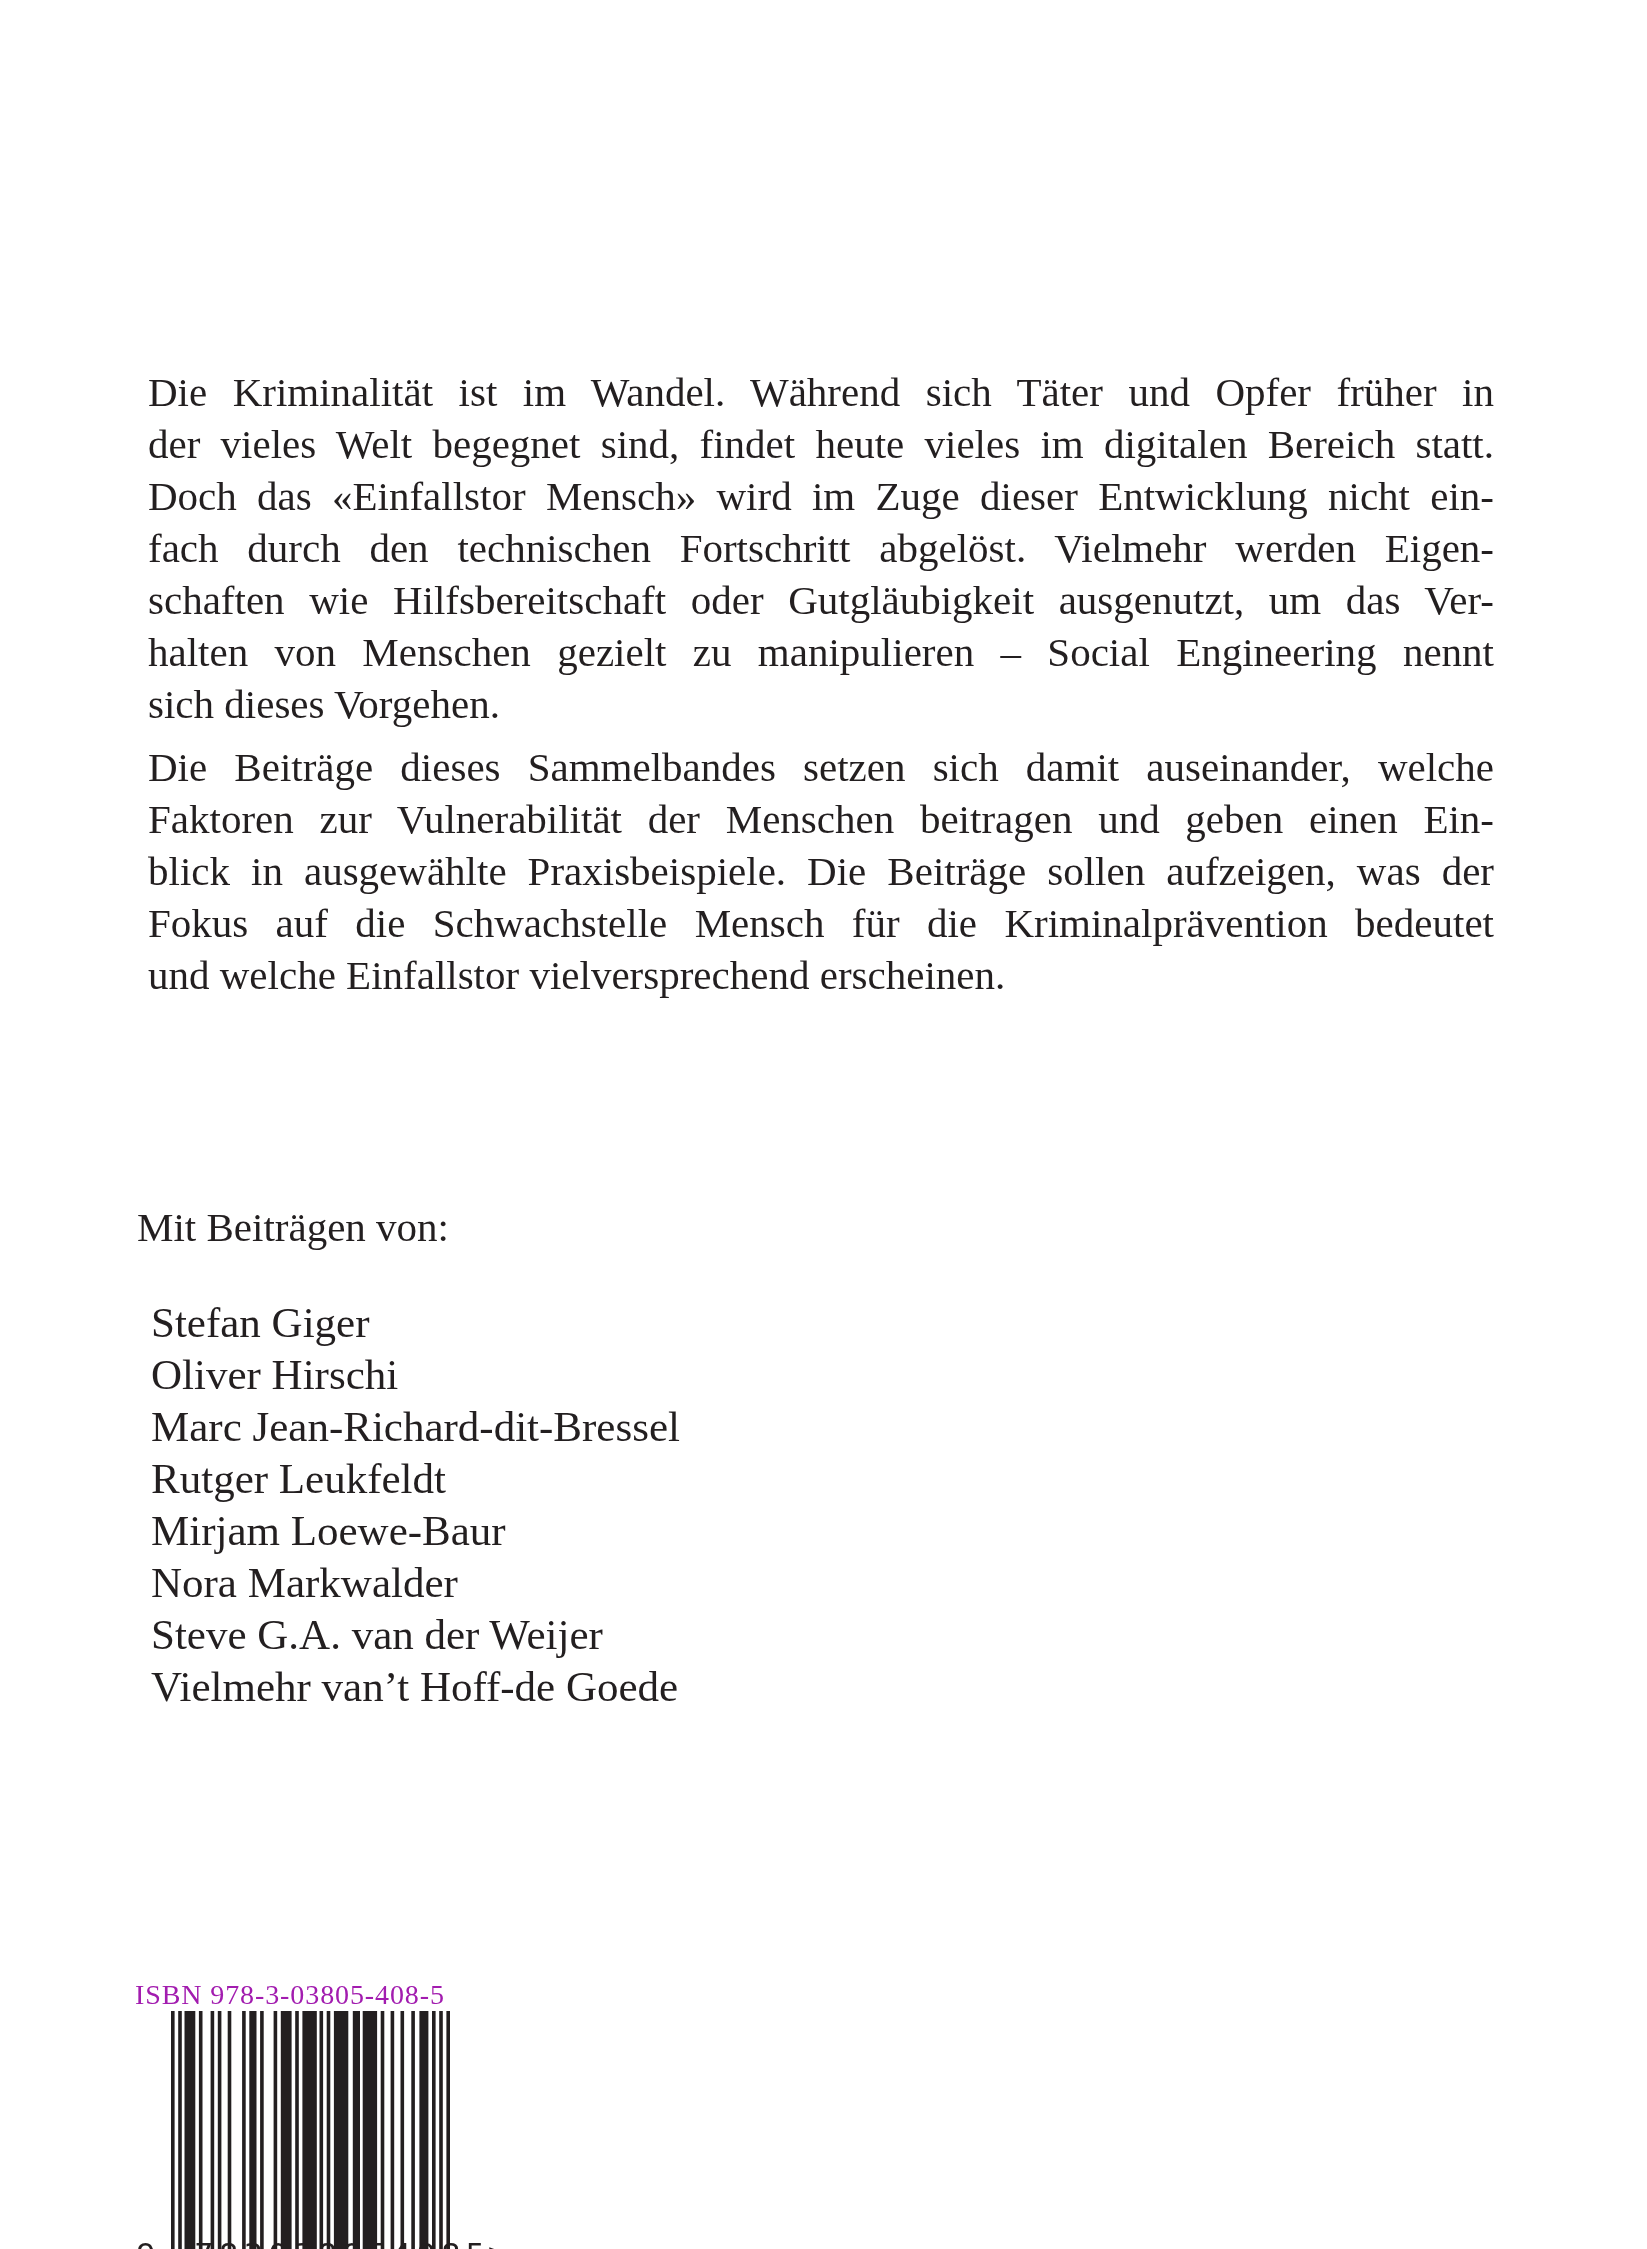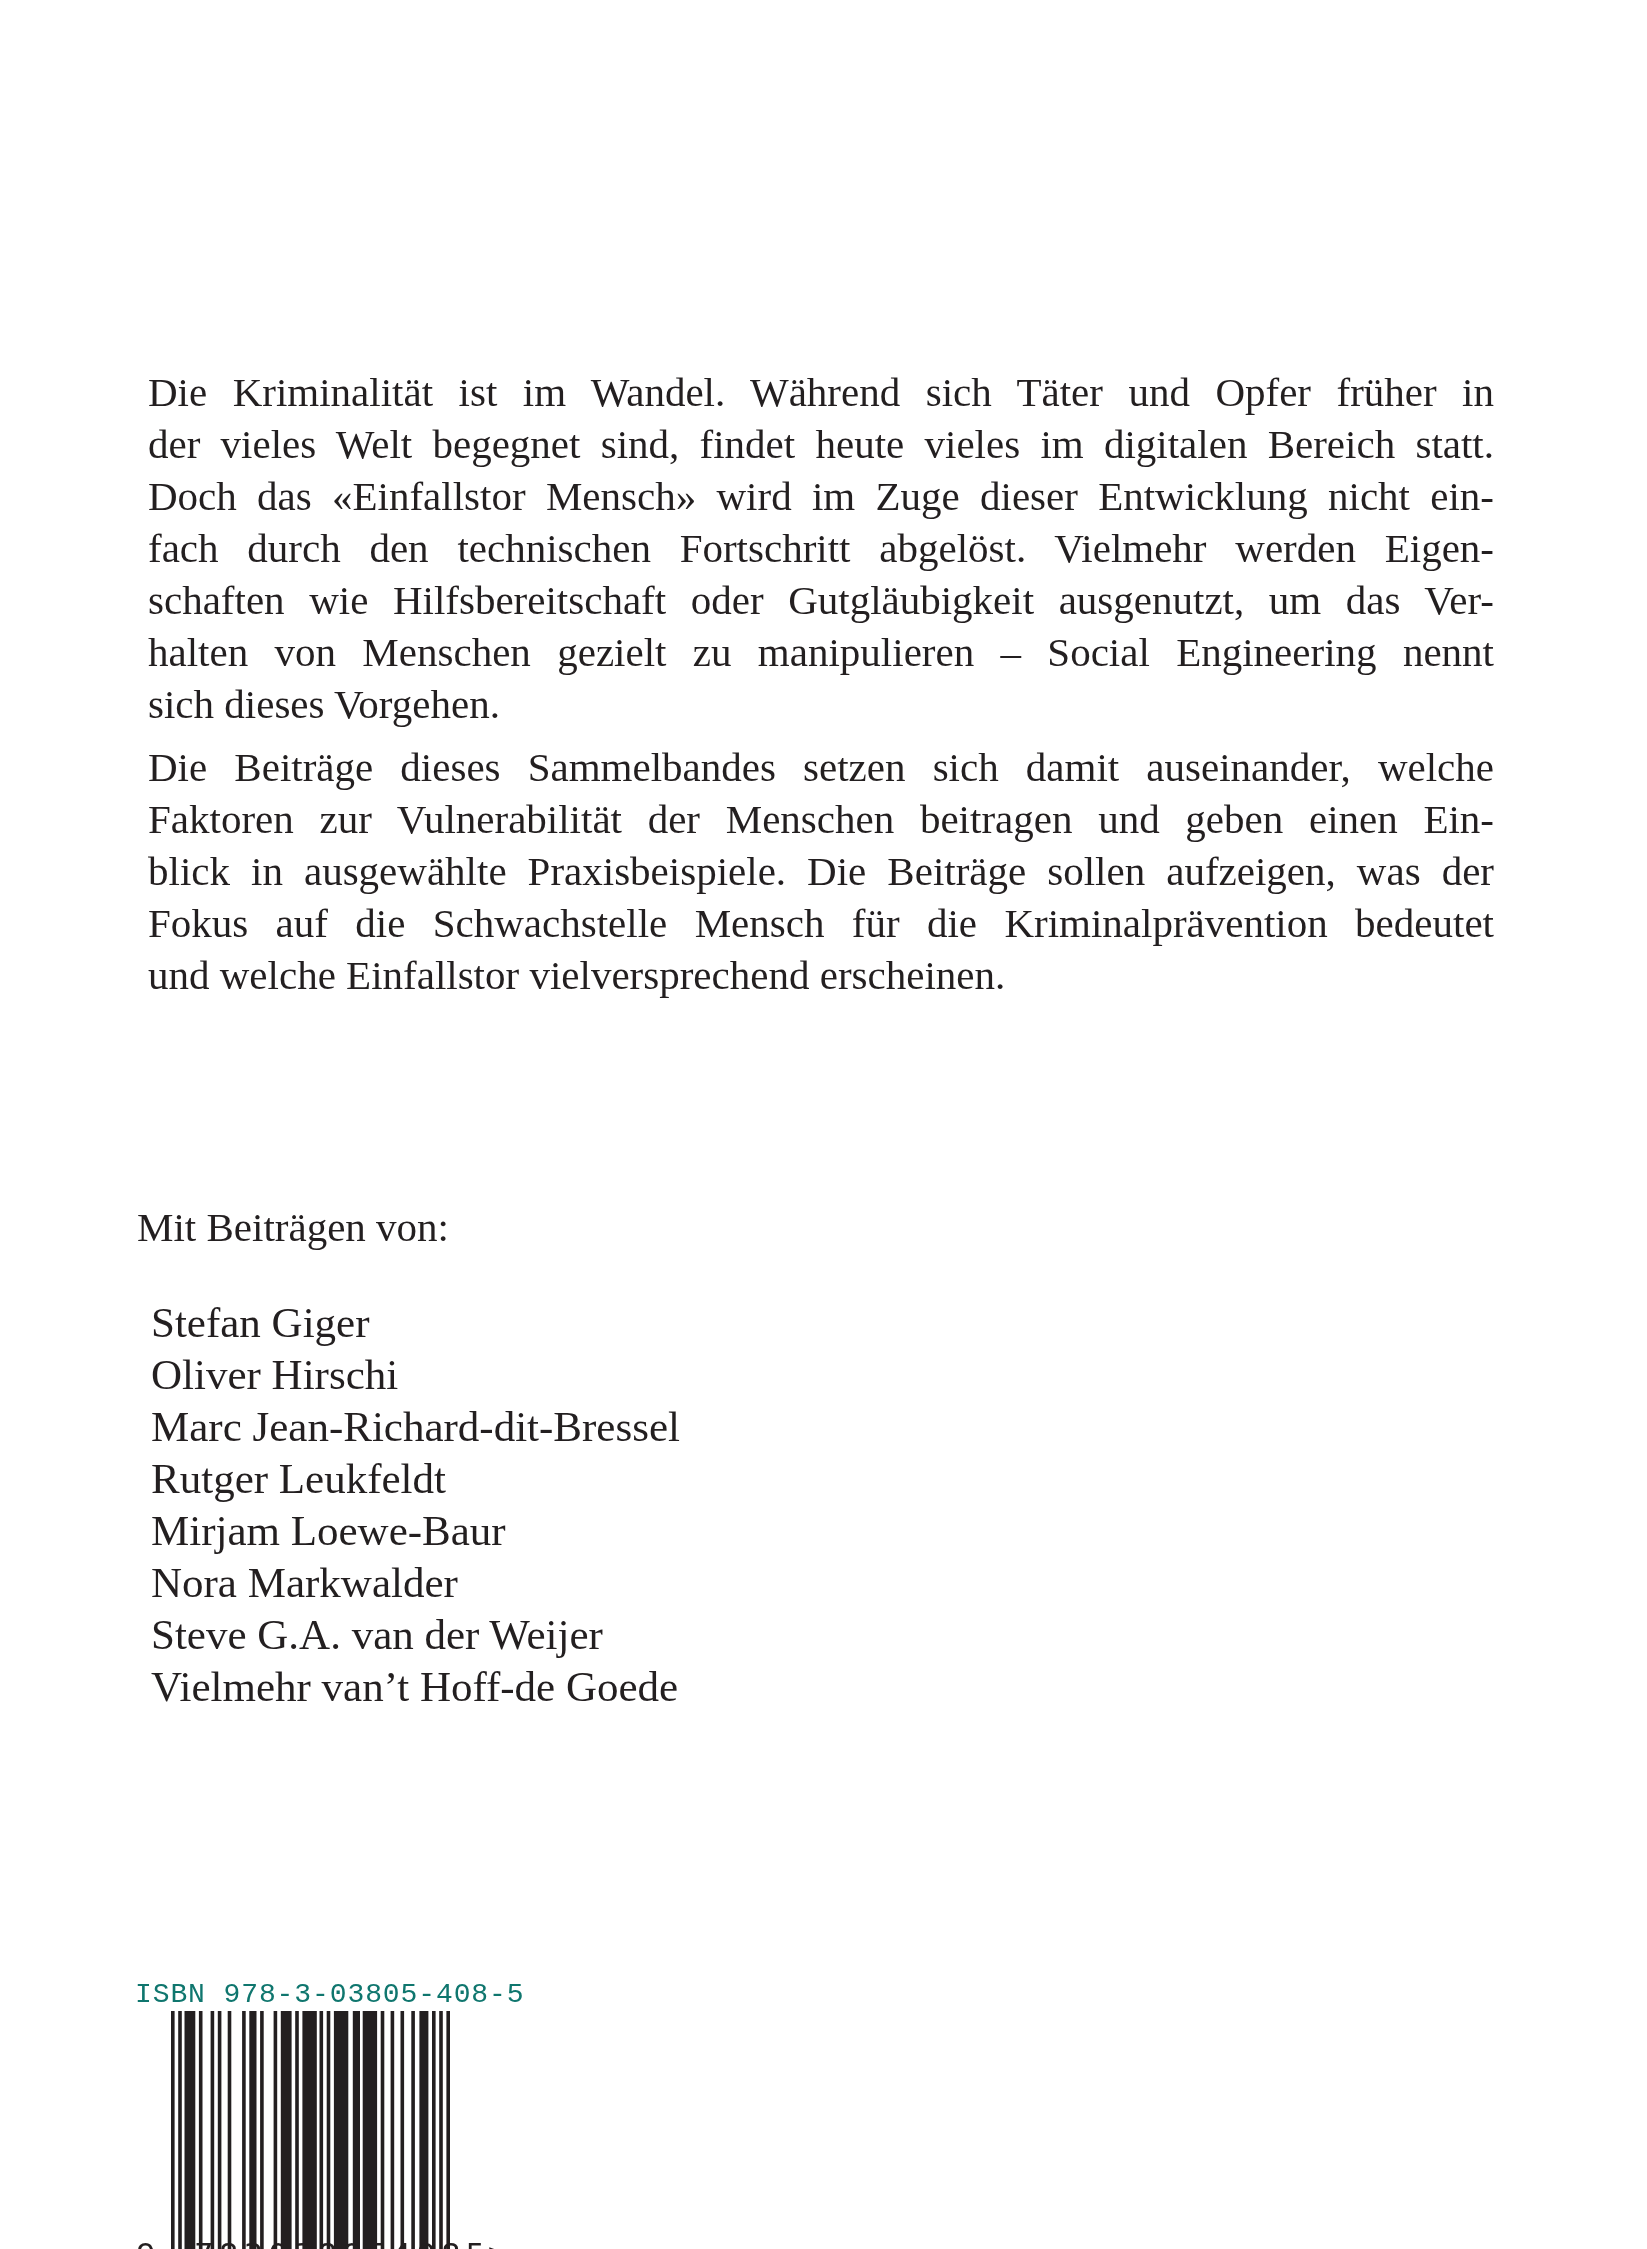--- a/index.html
+++ b/index.html
@@ -14,21 +14,21 @@
   .blurb .line.last { text-align-last:left; }
   .contrib-head {
     position:absolute; left:137px; top:1201px; font-size:41px; line-height:52px;
   }
   .contrib-list {
     position:absolute; left:137px; top:1283px; margin:14px; padding:0; list-style:none;
     font-size:43px; line-height:52px;
   }
   .isbn-text {
     position:absolute; left:135px; top:1979px;
-    font-family:Liberation Mono, monospace; font-size:28px; letter-spacing:0.9px; color:#0f766e;
+    font-family:Liberation Serif, serif; font-size:28px; letter-spacing:0.9px; color:#a21caf;
   }
   .barcode { position:absolute; left:171px; top:2011px; width:189px; height:274px; }
   .barcode-digits {
     position:absolute; top:2236px; font-family:"DejaVu Sans","Liberation Sans",sans-serif;
     font-size:31px; color:#231f20; letter-spacing:5px;
   }
   .bd-first { left:136px; }
   .bd-g1 { left:194px; }
   .bd-g2 { left:337px; }
   .bd-arrow { left:486px; letter-spacing:0; }

